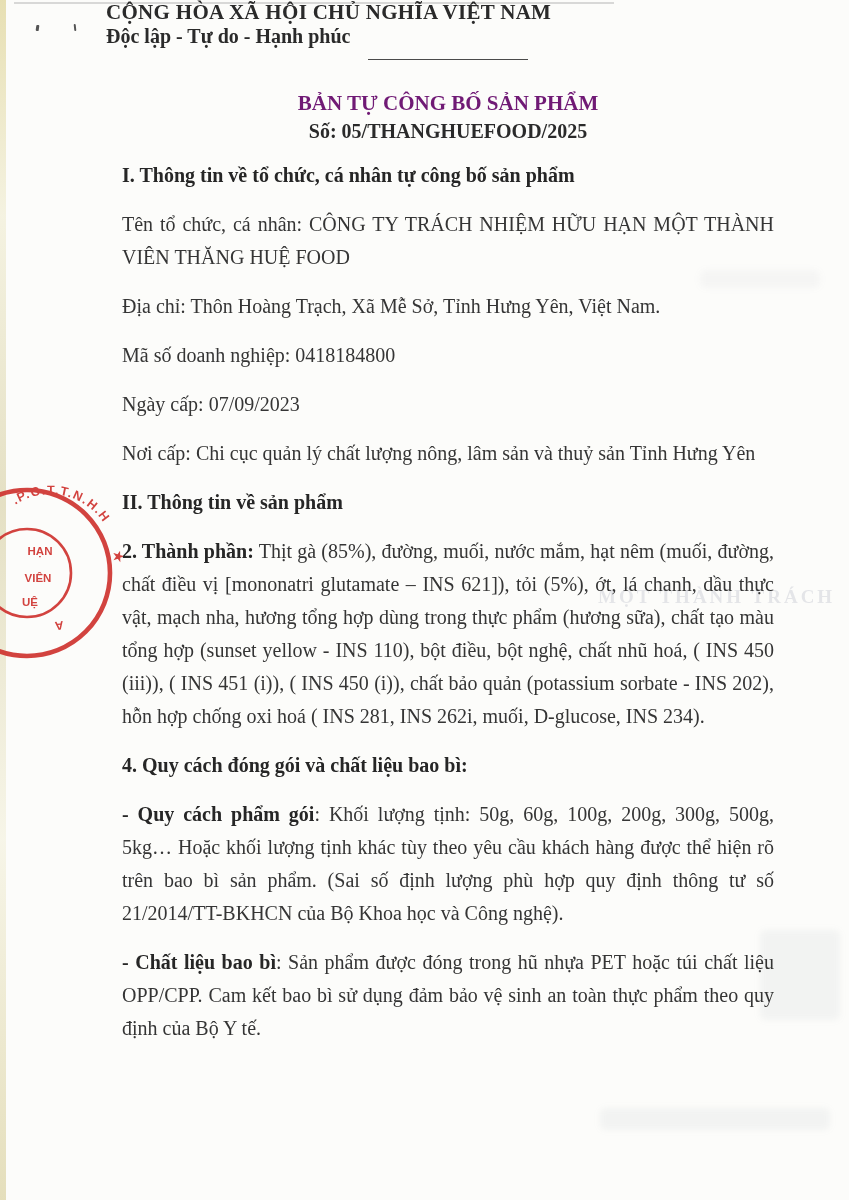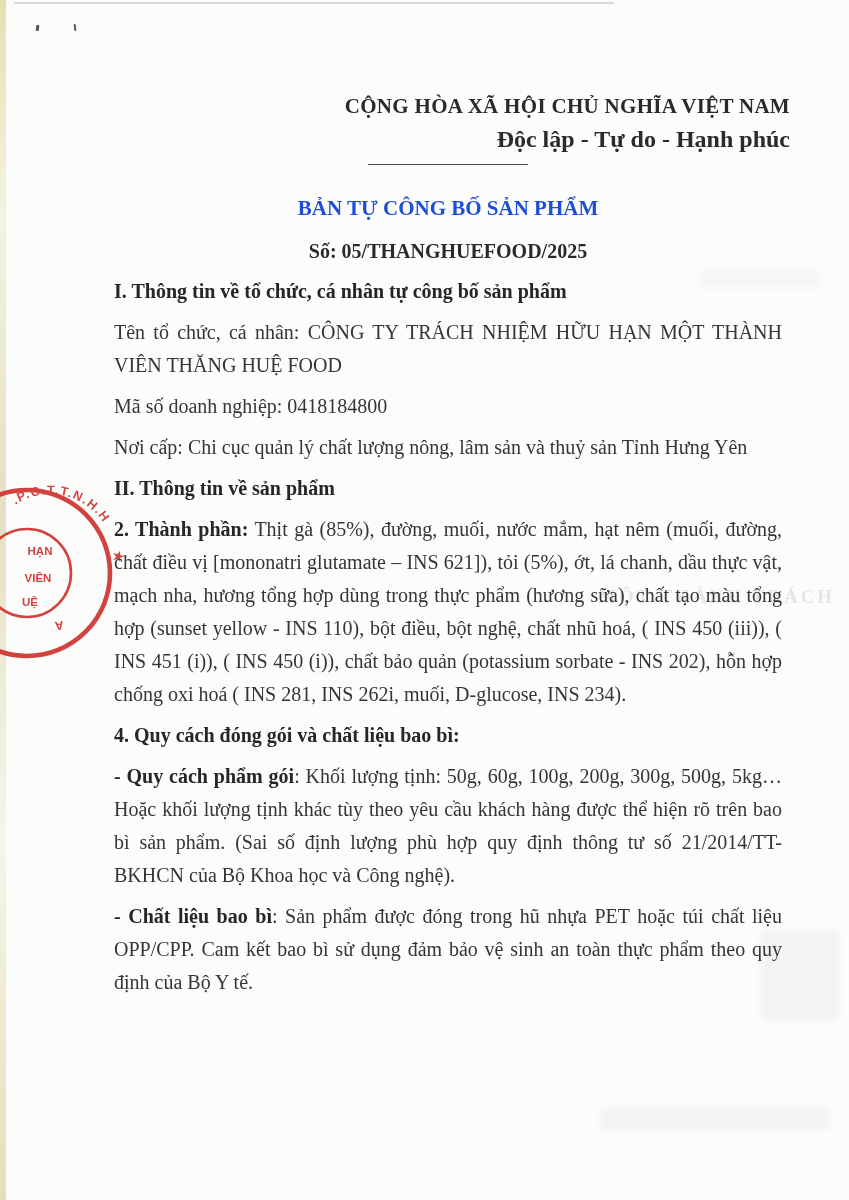--- a/index.html
+++ b/index.html
@@ -42,28 +42,28 @@
   .smudge-1{left:600px;top:1108px;width:230px;height:22px;}
   .smudge-2{left:760px;top:930px;width:80px;height:90px;}
   .smudge-3{left:700px;top:270px;width:120px;height:18px;background:rgba(120,125,140,.05);}
 
   
   .stamp{position:absolute;left:-73px;top:473px;opacity:.92;}
   .stamp text{font-family:"Liberation Sans", sans-serif;font-weight:bold;fill:#cf3430;}
 
   
   .doc{position:absolute;left:106px;top:0;width:684px;}
-  .nat-header{padding-top:94px;text-align:right;}
+  .nat-header{text-align:left;}
   .nh1{font-size:21px;font-weight:bold;color:#2a2a2a;letter-spacing:.3px;}
-  .nh2{margin-top:7px;font-size:24px;font-weight:bold;color:#2a2a2a;}
+  .nh2{font-size:20px;font-weight:bold;color:#2a2a2a;}
   .rule{width:160px;height:0;border-top:1.6px solid #4a4a4a;margin:11px auto 0 auto;}
-  .doc-title{margin-top:31px;text-align:center;font-size:21px;font-weight:bold;color:#1d4ed8;}
-  .doc-number{margin-top:19px;text-align:center;font-size:20px;font-weight:bold;color:#2a2a2a;}
+  .doc-title{margin-top:31px;text-align:center;font-size:21px;font-weight:bold;color:#701a75;}
+  .doc-number{margin-top:4px;text-align:center;font-size:20px;font-weight:bold;color:#2a2a2a;}
   .body-text{margin-top:12px;font-size:20px;line-height:33px;}
-  .body-text p{margin:8px;text-align:justify;font-family:Liberation Serif, serif;}
+  .body-text p{margin:16px;text-align:justify;font-family:Liberation Serif, serif;}
   .b{font-weight:bold;color:#262626;}
 </style>
 </head>
 <body>
 
 <div class="page">
 
   <div class="edge-left"></div>
   <div class="edge-top"></div>
   <div class="speck s1"></div>
@@ -101,25 +101,27 @@
 
     <div class="doc-title">BẢN TỰ CÔNG BỐ SẢN PHẨM</div>
     <div class="doc-number">Số: 05/THANGHUEFOOD/2025</div>
 
     <div class="body-text">
 
       <p class="b">I. Thông tin về tổ chức, cá nhân tự công bố sản phẩm</p>
 
       <p>Tên tổ chức, cá nhân: CÔNG TY TRÁCH NHIỆM HỮU HẠN MỘT THÀNH VIÊN THĂNG HUỆ FOOD</p>
 
+      <p>Địa chỉ: Thôn Hoàng Trạch, Xã Mễ Sở, Tỉnh Hưng Yên, Việt Nam.</p>
 
 
       <p>Mã số doanh nghiệp: 0418184800</p>
 
 
+      <p>Ngày cấp: 07/09/2023</p>
 
       <p>Nơi cấp: Chi cục quản lý chất lượng nông, lâm sản và thuỷ sản Tỉnh Hưng Yên</p>
 
       <p class="b">II. Thông tin về sản phẩm</p>
 
 
       <p>
         <span class="b">2. Thành phần:</span><span> Thịt gà (85%), đường, muối, nước mắm, hạt nêm (muối, đường, chất điều vị [mononatri glutamate – INS 621]), tỏi (5%), ớt, lá chanh, dầu thực vật, mạch nha, hương tổng hợp dùng trong thực phẩm (hương sữa), chất tạo màu tổng hợp (sunset yellow - INS 110), bột điều, bột nghệ, chất nhũ hoá, ( INS 450 (iii)), ( INS 451 (i)), ( INS 450 (i)), chất bảo quản (potassium sorbate - INS 202), hỗn hợp chống oxi hoá ( INS 281, INS 262i, muối, D-glucose, INS 234).</span>
       </p>
 

